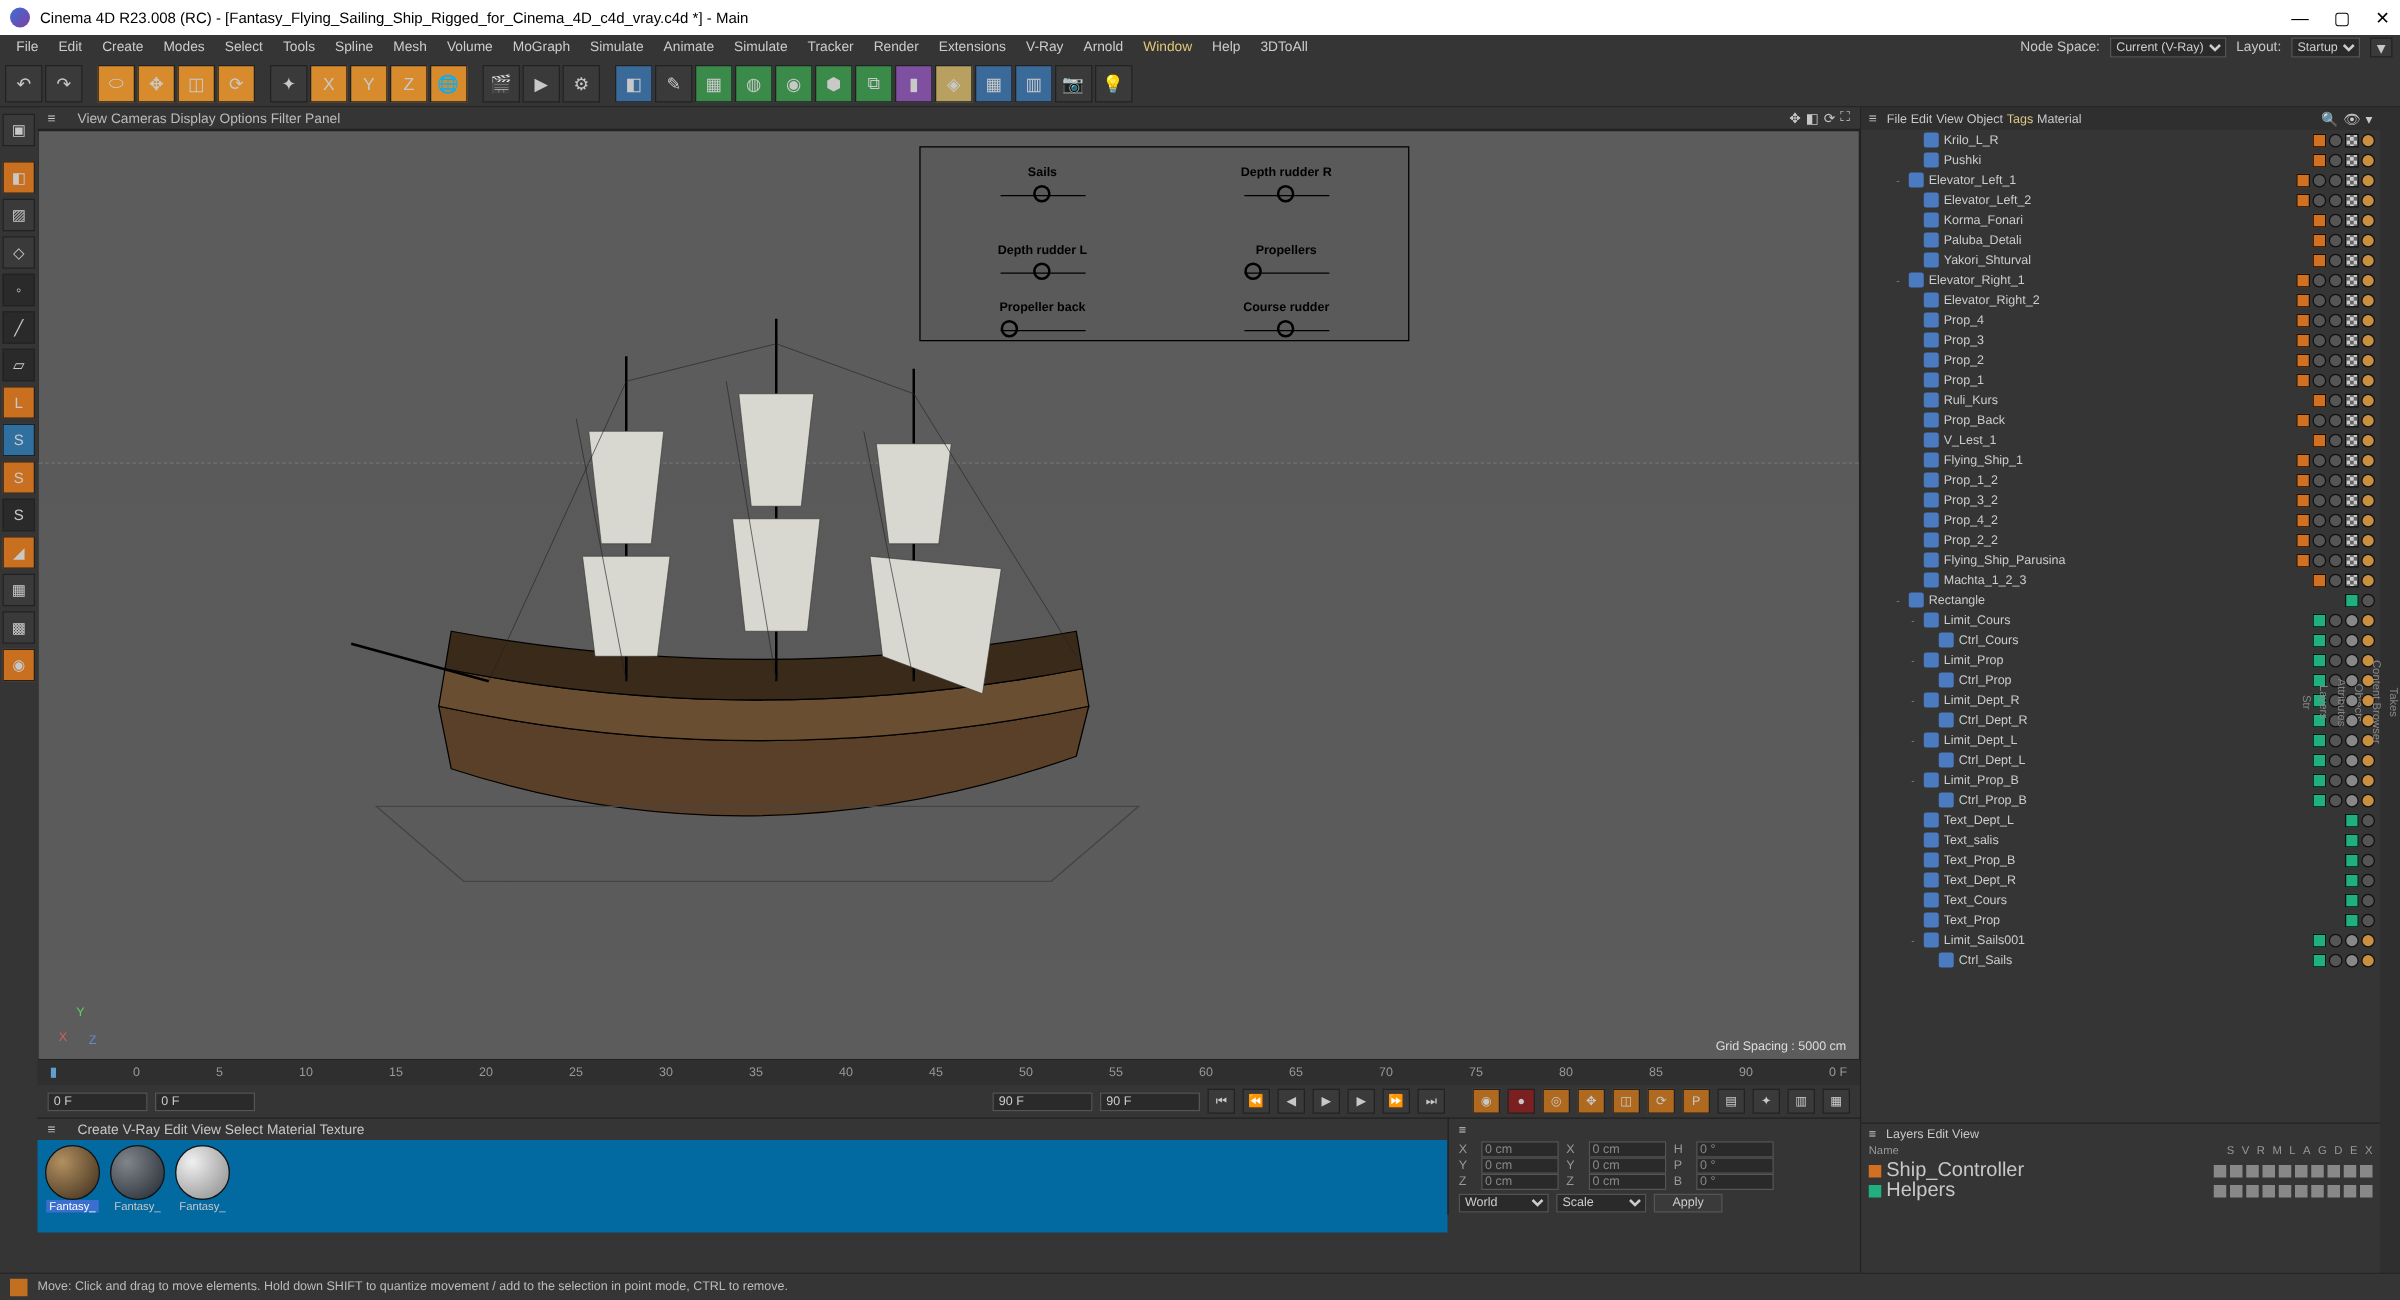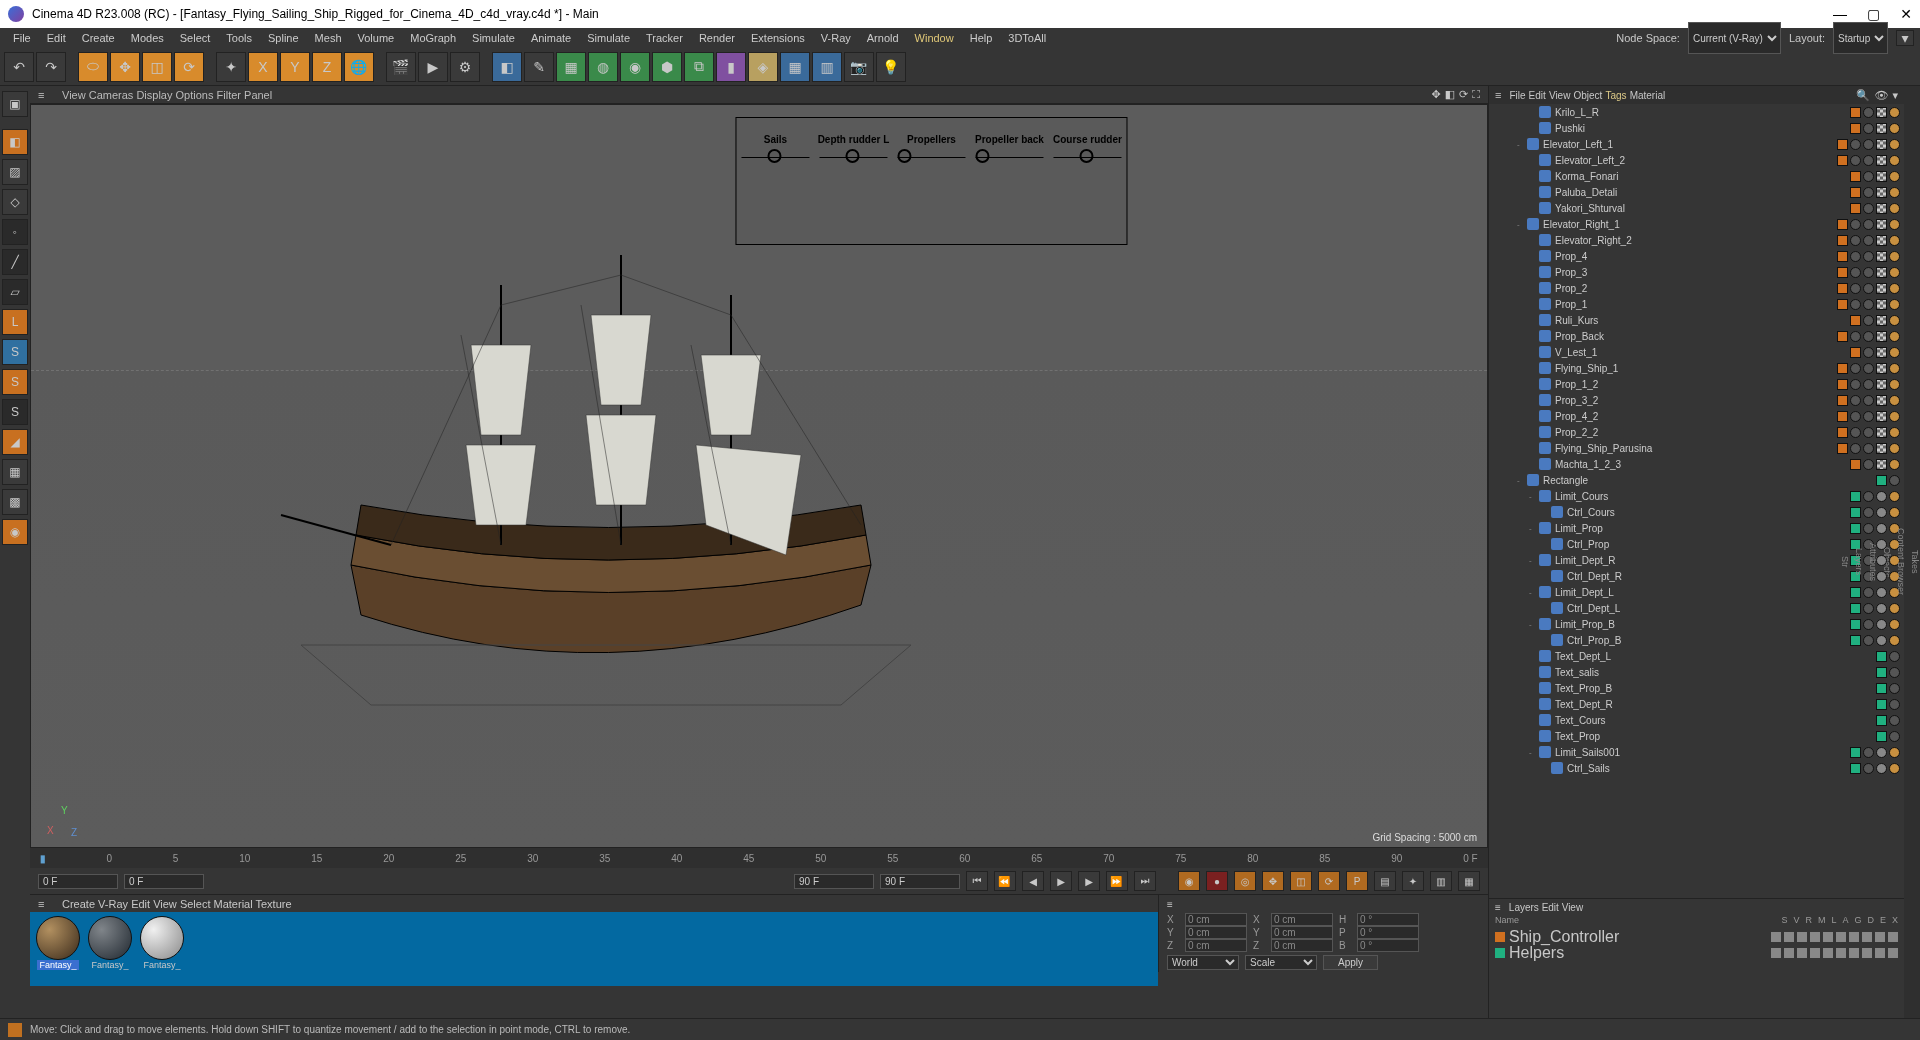--- a/index.html
+++ b/index.html
@@ -3,40 +3,40 @@
 <meta charset="utf-8">
 <style>
 * { margin:0; padding:0; box-sizing:border-box; font-family:"Segoe UI",Arial,sans-serif; }
 body { background:#353535; color:#c8c8c8; font-size:11px; overflow:hidden; width:1920px; height:1040px; }
 .titlebar { height:28px; background:#fff; color:#000; display:flex; align-items:center; padding:0 8px; font-size:12px; }
 .titlebar .logo { width:16px; height:16px; border-radius:50%; background:linear-gradient(135deg,#3a6fd8,#8040a0); margin-right:8px; }
 .titlebar .wincontrols { margin-left:auto; display:flex; gap:20px; font-size:14px; }
 .menubar { height:20px; background:#353535; display:flex; align-items:center; padding:0 6px; gap:2px; }
 .menubar .mi { padding:1px 7px; cursor:pointer; color:#ccc; }
 .menubar .right { margin-left:auto; display:flex; align-items:center; gap:8px; }
-.menubar select { background:#2a2a2a; color:#ccc; border:1px solid #555; font-size:10px; height:32px; }
+.menubar select { background:#2a2a2a; color:#ccc; border:1px solid #555; font-size:10px; height:16px; }
 .toolbar { height:38px; background:#353535; display:flex; align-items:center; padding:0 4px; gap:4px; border-bottom:1px solid #222; }
 .tb-btn { width:30px; height:30px; background:#3a3a3a; border:1px solid #222; display:flex; align-items:center; justify-content:center; cursor:pointer; font-size:14px; }
 .tb-btn.sel { background:#d88b2c; }
 .tb-btn.green { background:#3a8a4a; }
 .tb-btn.blue { background:#3a6a9a; }
 .tb-group { display:flex; gap:2px; margin-right:8px; }
 .main-layout { display:flex; height:calc(100% - 28px - 20px - 38px - 22px); }
 .left-tools { width:30px; background:#353535; display:flex; flex-direction:column; gap:2px; padding-top:4px; }
 .lt-btn { width:26px; height:26px; margin:1px auto; background:#3a3a3a; border:1px solid #222; cursor:pointer; display:flex; align-items:center; justify-content:center; font-size:12px; }
 .lt-btn.orange { background:#c87020; }
 .lt-btn.dk { background:#2a2a2a; }
 .viewport-area { flex:1; display:flex; flex-direction:column; background:#353535; }
 .vp-tabs { height:18px; background:#353535; display:flex; align-items:center; padding:0 8px; gap:10px; border-bottom:1px solid #222; }
 .vp-tabs .tab { color:#bbb; cursor:pointer; }
 .vp-head { height:16px; background:#353535; display:flex; padding:0 6px; font-size:10px; }
 .vp-head .persp { }
 .vp-head .cam { margin:0 auto; }
 .viewport { flex:1; background:#5c5c5c; position:relative; border:1px solid #222; }
-.overlay-box { position:absolute; top:12px; left:50%; transform:translateX(-6%); width:392px; height:128px; border:1.5px solid #000; background:rgba(0,0,0,0.02); display:grid; grid-template-columns:1fr 1fr 1fr 1fr 1fr; grid-template-rows:1fr 1fr; }
+.overlay-box { position:absolute; top:12px; left:50%; transform:translateX(-6%); width:392px; height:156px; border:1.5px solid #000; background:rgba(0,0,0,0.02); display:grid; grid-template-columns:1fr 1fr; grid-template-rows:1fr 1fr; }
 .overlay-cell { display:flex; flex-direction:column; align-items:center; justify-content:center; gap:4px; color:#000; font-size:10px; font-weight:bold; }
 .slider-vis { width:68px; height:16px; position:relative; }
 .slider-vis .line { position:absolute; top:50%; left:0; right:0; border-top:1px solid #000; }
 .slider-vis .knob { position:absolute; top:0; width:14px; height:14px; border:2px solid #000; border-radius:50%; background:transparent; }
 .grid-info { position:absolute; bottom:4px; right:10px; font-size:10px; color:#ddd; }
 .axis-gizmo { position:absolute; bottom:24px; left:28px; font-size:10px; }
 .axis-gizmo .y { color:#5fd05f; position:absolute; top:-18px; left:2px; }
 .axis-gizmo .x { color:#d05f5f; position:absolute; left:-12px; top:2px; }
 .axis-gizmo .z { color:#5f8fd0; position:absolute; left:12px; top:4px; }
 .ship { position:absolute; top:120px; left:210px; width:730px; height:500px; }
@@ -213,20 +213,27 @@
       <div class="horizon"></div>
       <div class="overlay-box">
         <div class="overlay-cell">
             <span>Sails</span>
             <div class="slider-vis">
               <div class="line"></div>
               <div class="knob" style="left:26px"></div>
             </div>
           </div>
         <div class="overlay-cell">
+            <span>Depth rudder R</span>
+            <div class="slider-vis">
+              <div class="line"></div>
+              <div class="knob" style="left:26px"></div>
+            </div>
+          </div>
+        <div class="overlay-cell">
             <span>Depth rudder L</span>
             <div class="slider-vis">
               <div class="line"></div>
               <div class="knob" style="left:26px"></div>
             </div>
           </div>
         <div class="overlay-cell">
             <span>Propellers</span>
             <div class="slider-vis">
               <div class="line"></div>

